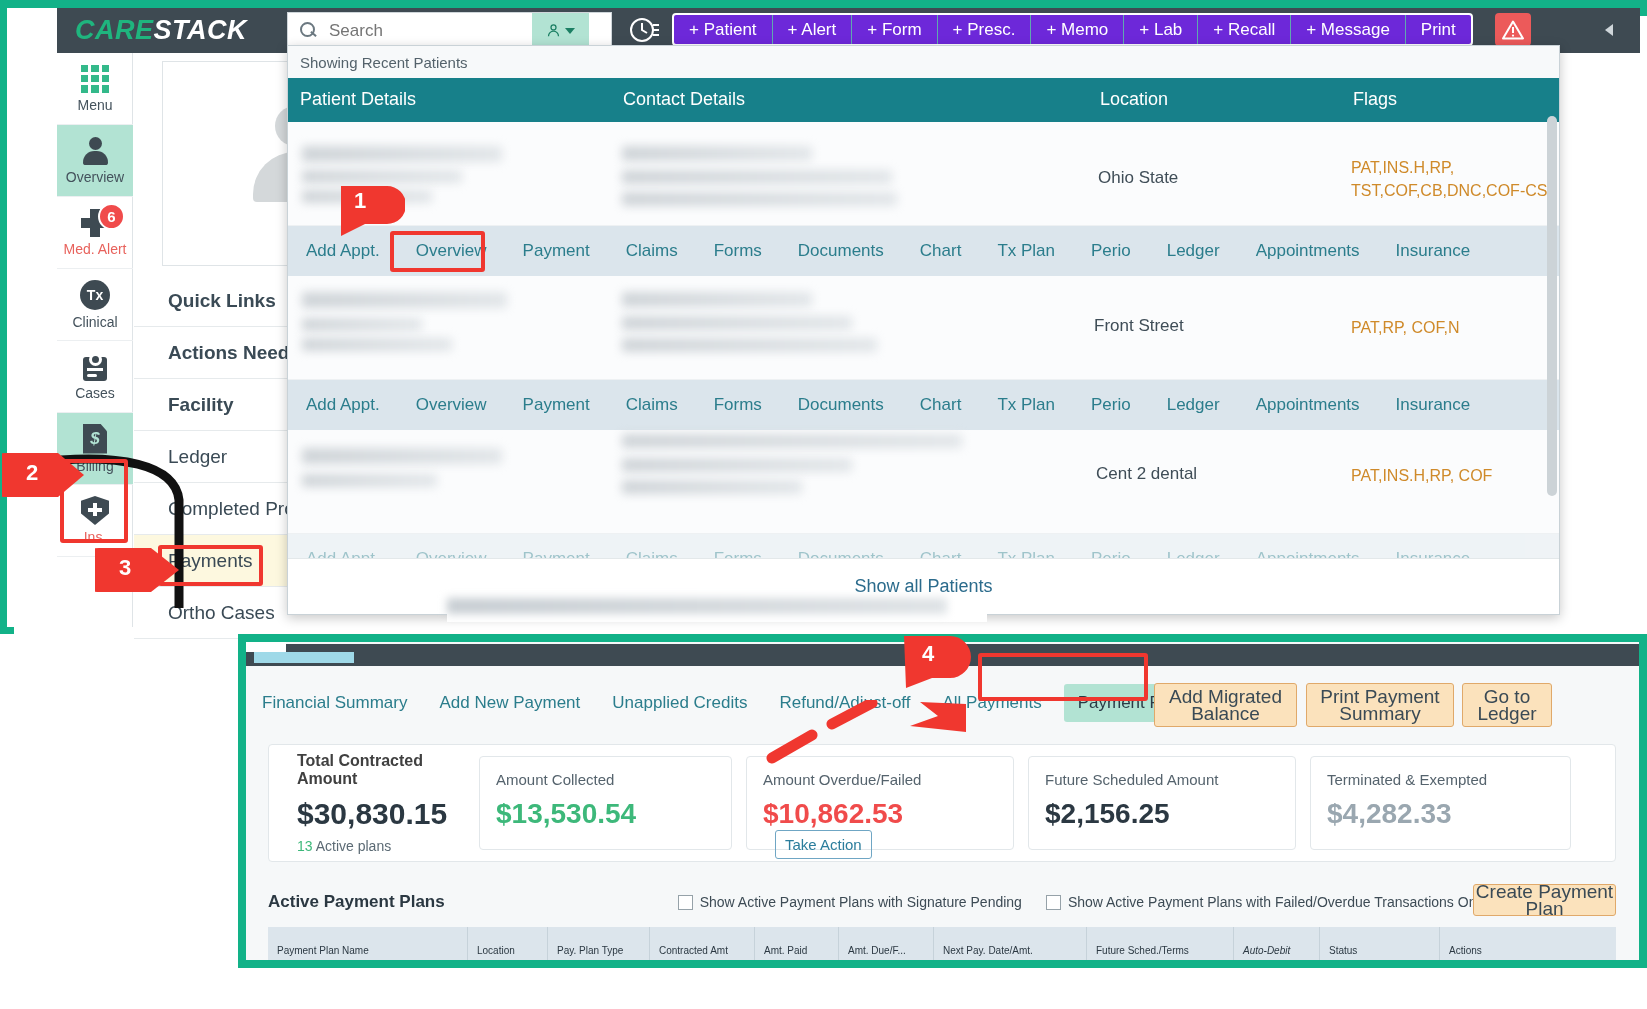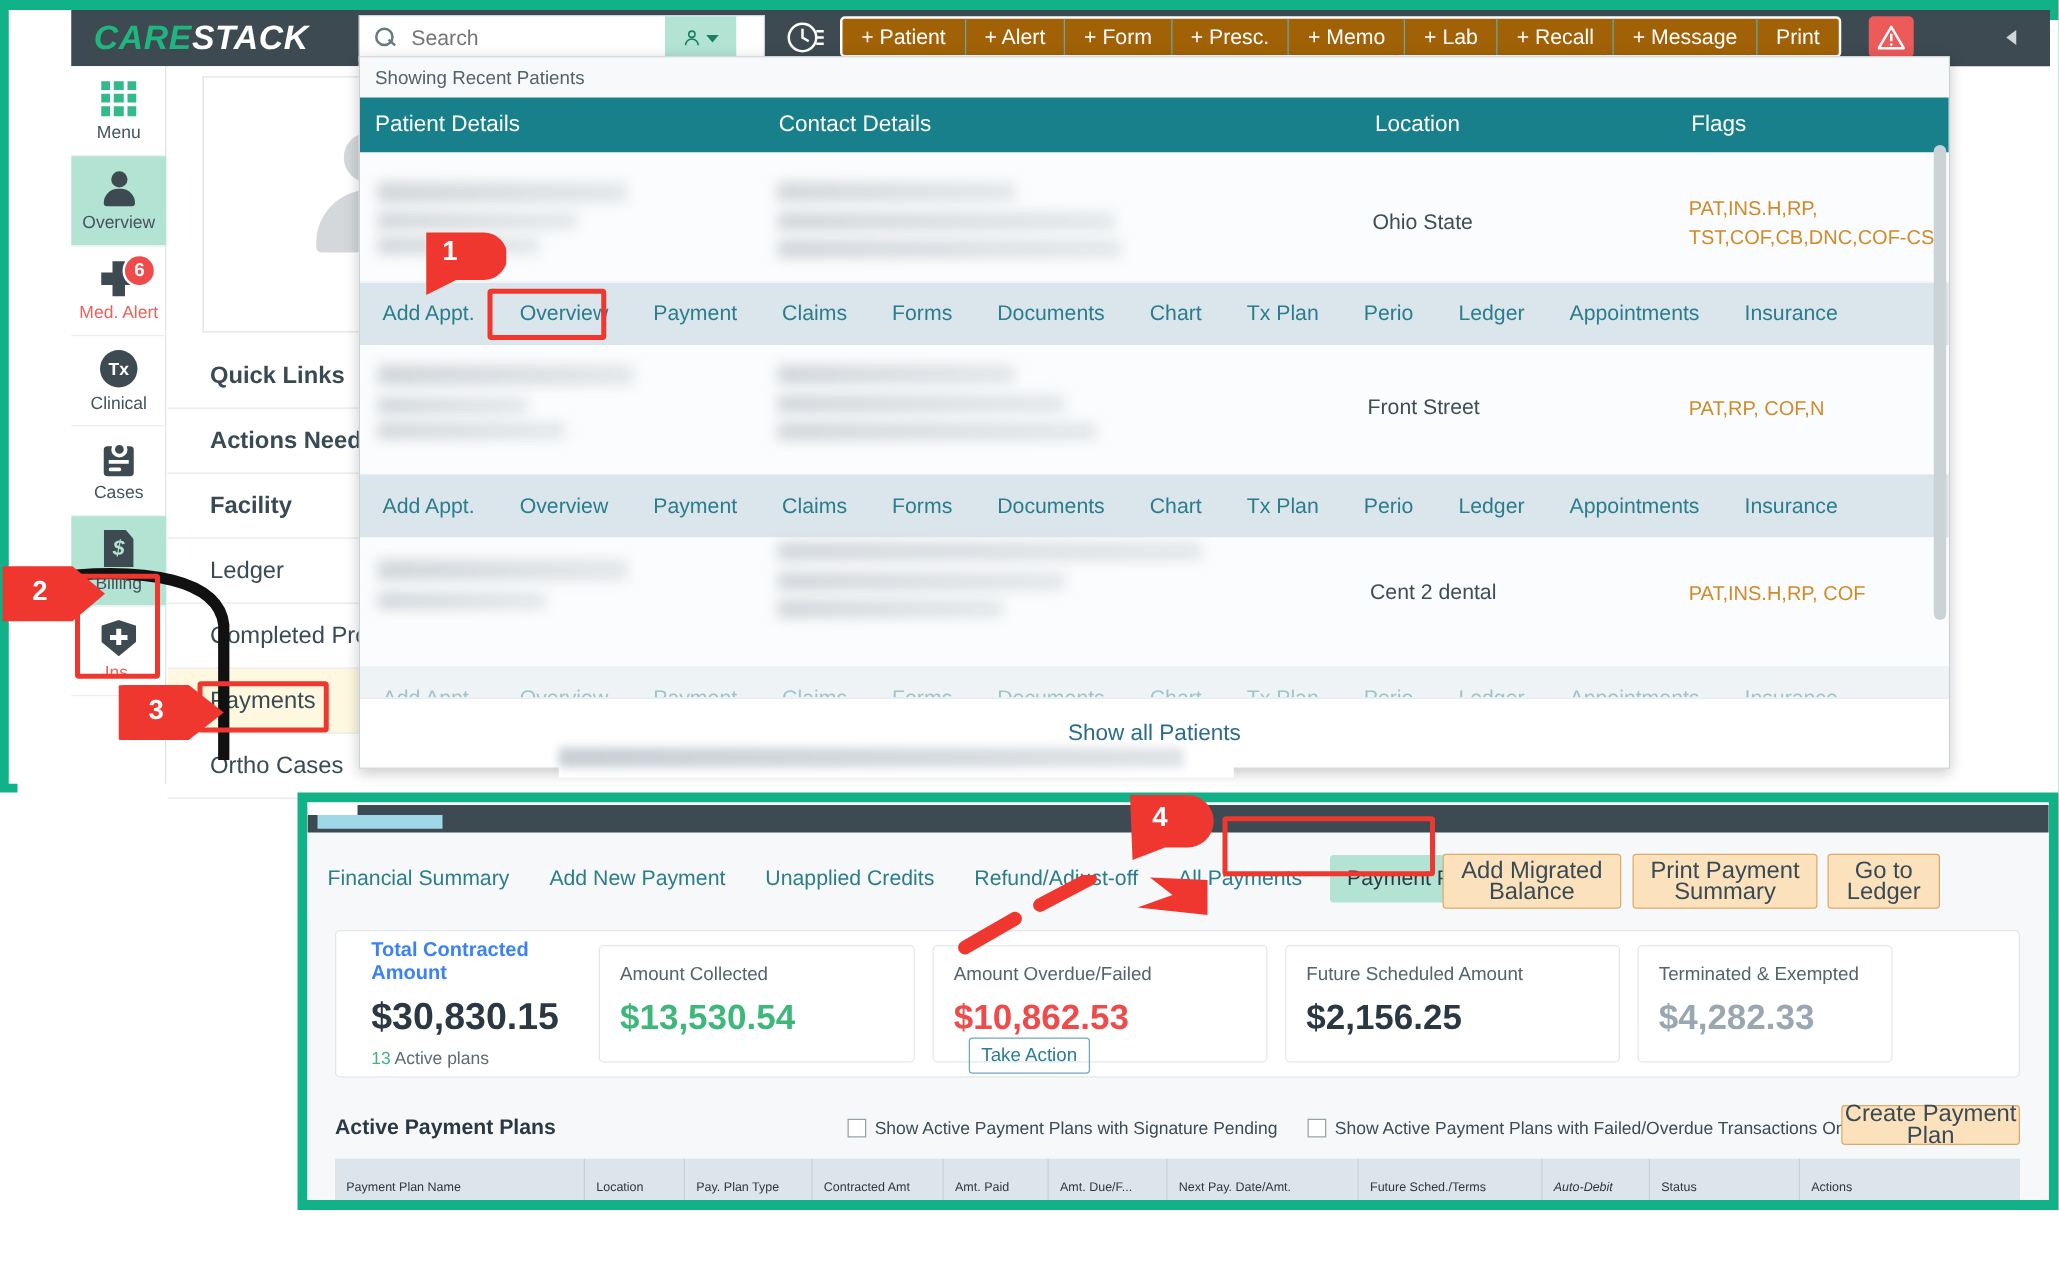--- a/index.html
+++ b/index.html
@@ -49,21 +49,21 @@
     width: 57px; height: 35px; background: #b2e3d3; display: flex; align-items: center;
     justify-content: center; gap: 4px; color: #1b7f63;
   }
   .person-drop .pico { width: 15px; height: 15px; border:0; }
   .caret-down { width: 0; height: 0; border-left: 5px solid transparent; border-right: 5px solid transparent; border-top: 6px solid #1b7f63; }
 
   .history-icon { position: absolute; left: 627px; top: 13px; width: 34px; height: 34px; }
 
   .action-pill {
     position: absolute; left: 672px; top: 13px; height: 33px;
-    background: #a16207; border: 2px solid #ffffff; border-radius: 4px;
+    background: #6d28d9; border: 2px solid #ffffff; border-radius: 4px;
     display: flex; align-items: center;
   }
   .action-pill .btn {
     color: #fff; font-size: 17px; padding: 0 15px; height: 100%;
     display: flex; align-items: center; white-space: nowrap;
     border-right: 1px solid #5fa9af; cursor: pointer;
   }
   .action-pill .btn:last-child { border-right: 0; }
 
   .warn-btn {
@@ -153,21 +153,21 @@
   }
   .pp-badge { background:#2f7fc1; color:#fff; font-size:14px; border-radius:11px; padding:2px 9px; }
   .peach-btn {
     background:#fbe2bc; border:1px solid #e0a96a; border-radius:3px; color:#3a4a55;
     font-size:19px; text-align:center; display:flex; align-items:center; justify-content:center;
     cursor:pointer; line-height:17px;
   }
 
   .cards { position:absolute; left:22px; top:102px; width:1348px; height:118px; background:#fff; border:1px solid #e2e7ea; border-radius:4px; display:flex; align-items:center;}
   .card-first { width:196px; padding-left:28px; }
-  .card-first .lbl { font-size:16px; color:#3b82f6; font-weight:bold; }
+  .card-first .lbl { font-size:16px; color:#404040; font-weight:bold; }
   .card-first .amt { font-size:30px; color:#2b3842; font-weight:bold; margin-top:9px;}
   .card-first .sub { font-size:14px; color:#5b6a74; margin-top:7px;}
   .card-first .sub b { color:#3db87a; font-weight:normal;}
   .kcard { height:94px; border:1px solid #e2e7ea; border-radius:4px; margin-left:14px; padding:14px 16px 0 16px; }
   .kcard .lbl { font-size:15px; color:#55636d; }
   .kcard .amt { font-size:28px; font-weight:bold; margin-top:10px; }
   .take-action { display:inline-block; border:1px solid #6fa6c4; color:#2b7d9c; font-size:15px; border-radius:3px; padding:5px 9px; margin-left:12px; vertical-align:7px; cursor:pointer;}
 
   .apbar { position:absolute; left:22px; top:240px; width:1348px; height:40px; display:flex; align-items:center;}
   .ap-title { font-size:17px; font-weight:bold; color:#2b3842;}
@@ -465,21 +465,21 @@
             <span class="amt" style="color:#f04b4b;display:inline;">$10,862.53</span>
             <span class="take-action">Take Action</span>
           </div>
         </div>
 
         <div class="kcard" style="width:268px;">
           <div class="lbl">Future Scheduled Amount</div>
           <div class="amt" style="color:#2b3842;">$2,156.25</div>
         </div>
 
-        <div class="kcard" style="width:204px;">
+        <div class="kcard" style="width:261px;">
           <div class="lbl">Terminated &amp; Exempted</div>
           <div class="amt" style="color:#9aa7b0;">$4,282.33</div>
         </div>
       </div>
 
       <div class="apbar">
         <span class="ap-title">Active Payment Plans</span>
         <span style="margin-left:233px;" class="cbx"></span>
         <span class="cblabel">Show Active Payment Plans with Signature Pending</span>
         <span style="margin-left:24px;" class="cbx"></span>

